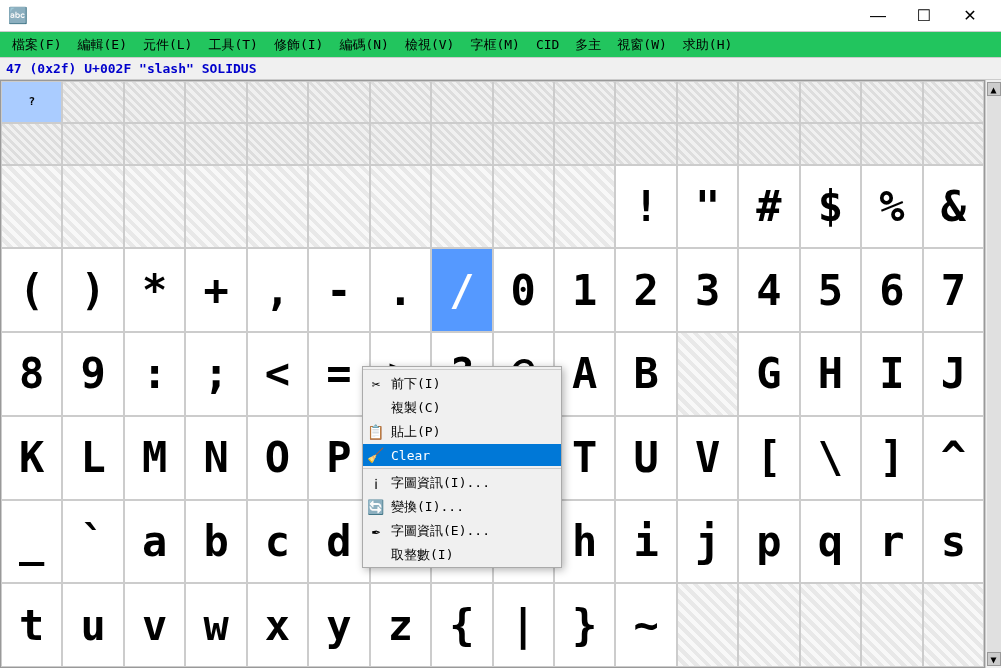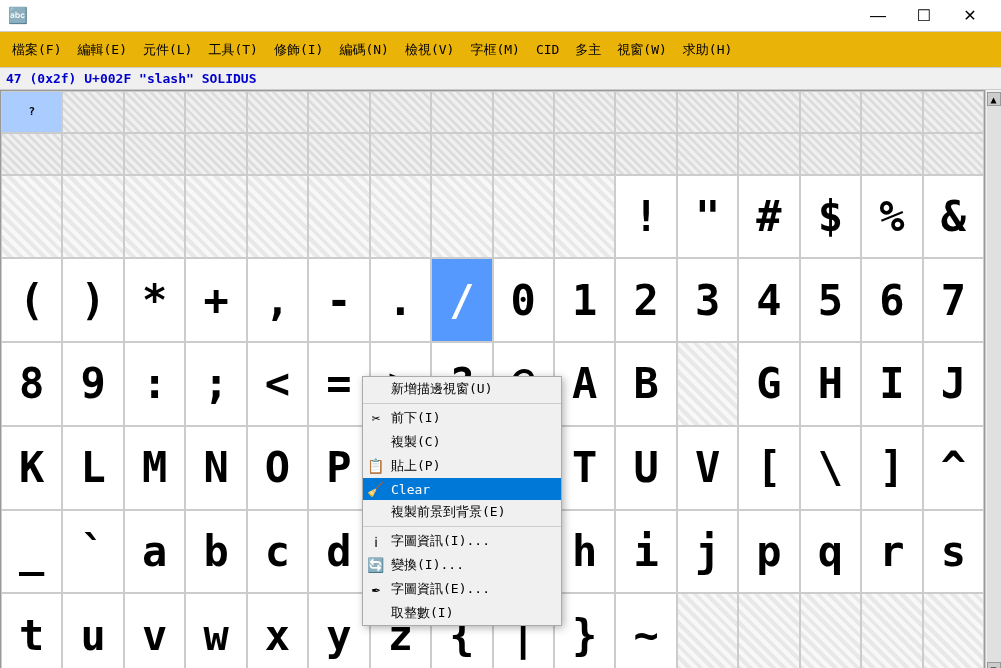--- a/index.html
+++ b/index.html
@@ -13,22 +13,22 @@
     }
     #titlebar-left { display: flex; align-items: center; gap: 6px; font-size: 13px; color: #000; }
     #titlebar-controls { display: flex; gap: 0; }
     .title-btn {
       width: 46px; height: 32px; border: none; background: transparent;
       font-size: 16px; cursor: pointer; display: flex; align-items: center; justify-content: center;
     }
 
     
     #menubar {
-      display: flex; align-items: center; height: 36px;
-      background: #eab308; border-bottom: 1px solid #ccc;
+      display: flex; align-items: center; height: 26px;
+      background: #22c55e; border-bottom: 1px solid #ccc;
       padding: 0 4px; gap: 0;
     }
     .menu-item {
       padding: 2px 8px; font-size: 13px; cursor: pointer; color: #000;
       white-space: nowrap;
     }
 
     
     #statusbar {
       height: 22px; background: #f0f0f0; display: flex; align-items: center;
@@ -260,45 +260,37 @@
       <div class="glyph-cell empty" style="min-height: 72px;"></div>
       <div class="glyph-cell empty" style="min-height: 72px;"></div>
     </div>
   <div id="scrollbar">
     <div style="width:14px;height:14px;background:#ccc;border:1px solid #999;margin-top:2px;display:flex;align-items:center;justify-content:center;font-size:10px;">▲</div>
     <div style="flex:1;width:14px;background:#e0e0e0;"></div>
     <div style="width:14px;height:14px;background:#ccc;border:1px solid #999;margin-bottom:2px;display:flex;align-items:center;justify-content:center;font-size:10px;">▼</div>
   </div>
 
   <div id="context-menu">
-      <div class="ctx-item">
-        <span class="ctx-icon"></span>
-        <span>新增描邊視窗(U)</span>
-      </div>
       <div class="ctx-separator"></div>
       <div class="ctx-item">
         <span class="ctx-icon">✂</span>
         <span>前下(I)</span>
       </div>
       <div class="ctx-item">
         <span class="ctx-icon"></span>
         <span>複製(C)</span>
       </div>
       <div class="ctx-item">
         <span class="ctx-icon">📋</span>
         <span>貼上(P)</span>
       </div>
       <div class="ctx-item highlighted">
         <span class="ctx-icon">🧹</span>
         <span>Clear</span>
       </div>
-      <div class="ctx-item">
-        <span class="ctx-icon"></span>
-        <span>複製前景到背景(E)</span>
-      </div>
       <div class="ctx-separator"></div>
       <div class="ctx-item">
         <span class="ctx-icon">ℹ</span>
         <span>字圖資訊(I)...</span>
       </div>
       <div class="ctx-item">
         <span class="ctx-icon">🔄</span>
         <span>變換(I)...</span>
       </div>
       <div class="ctx-item">

